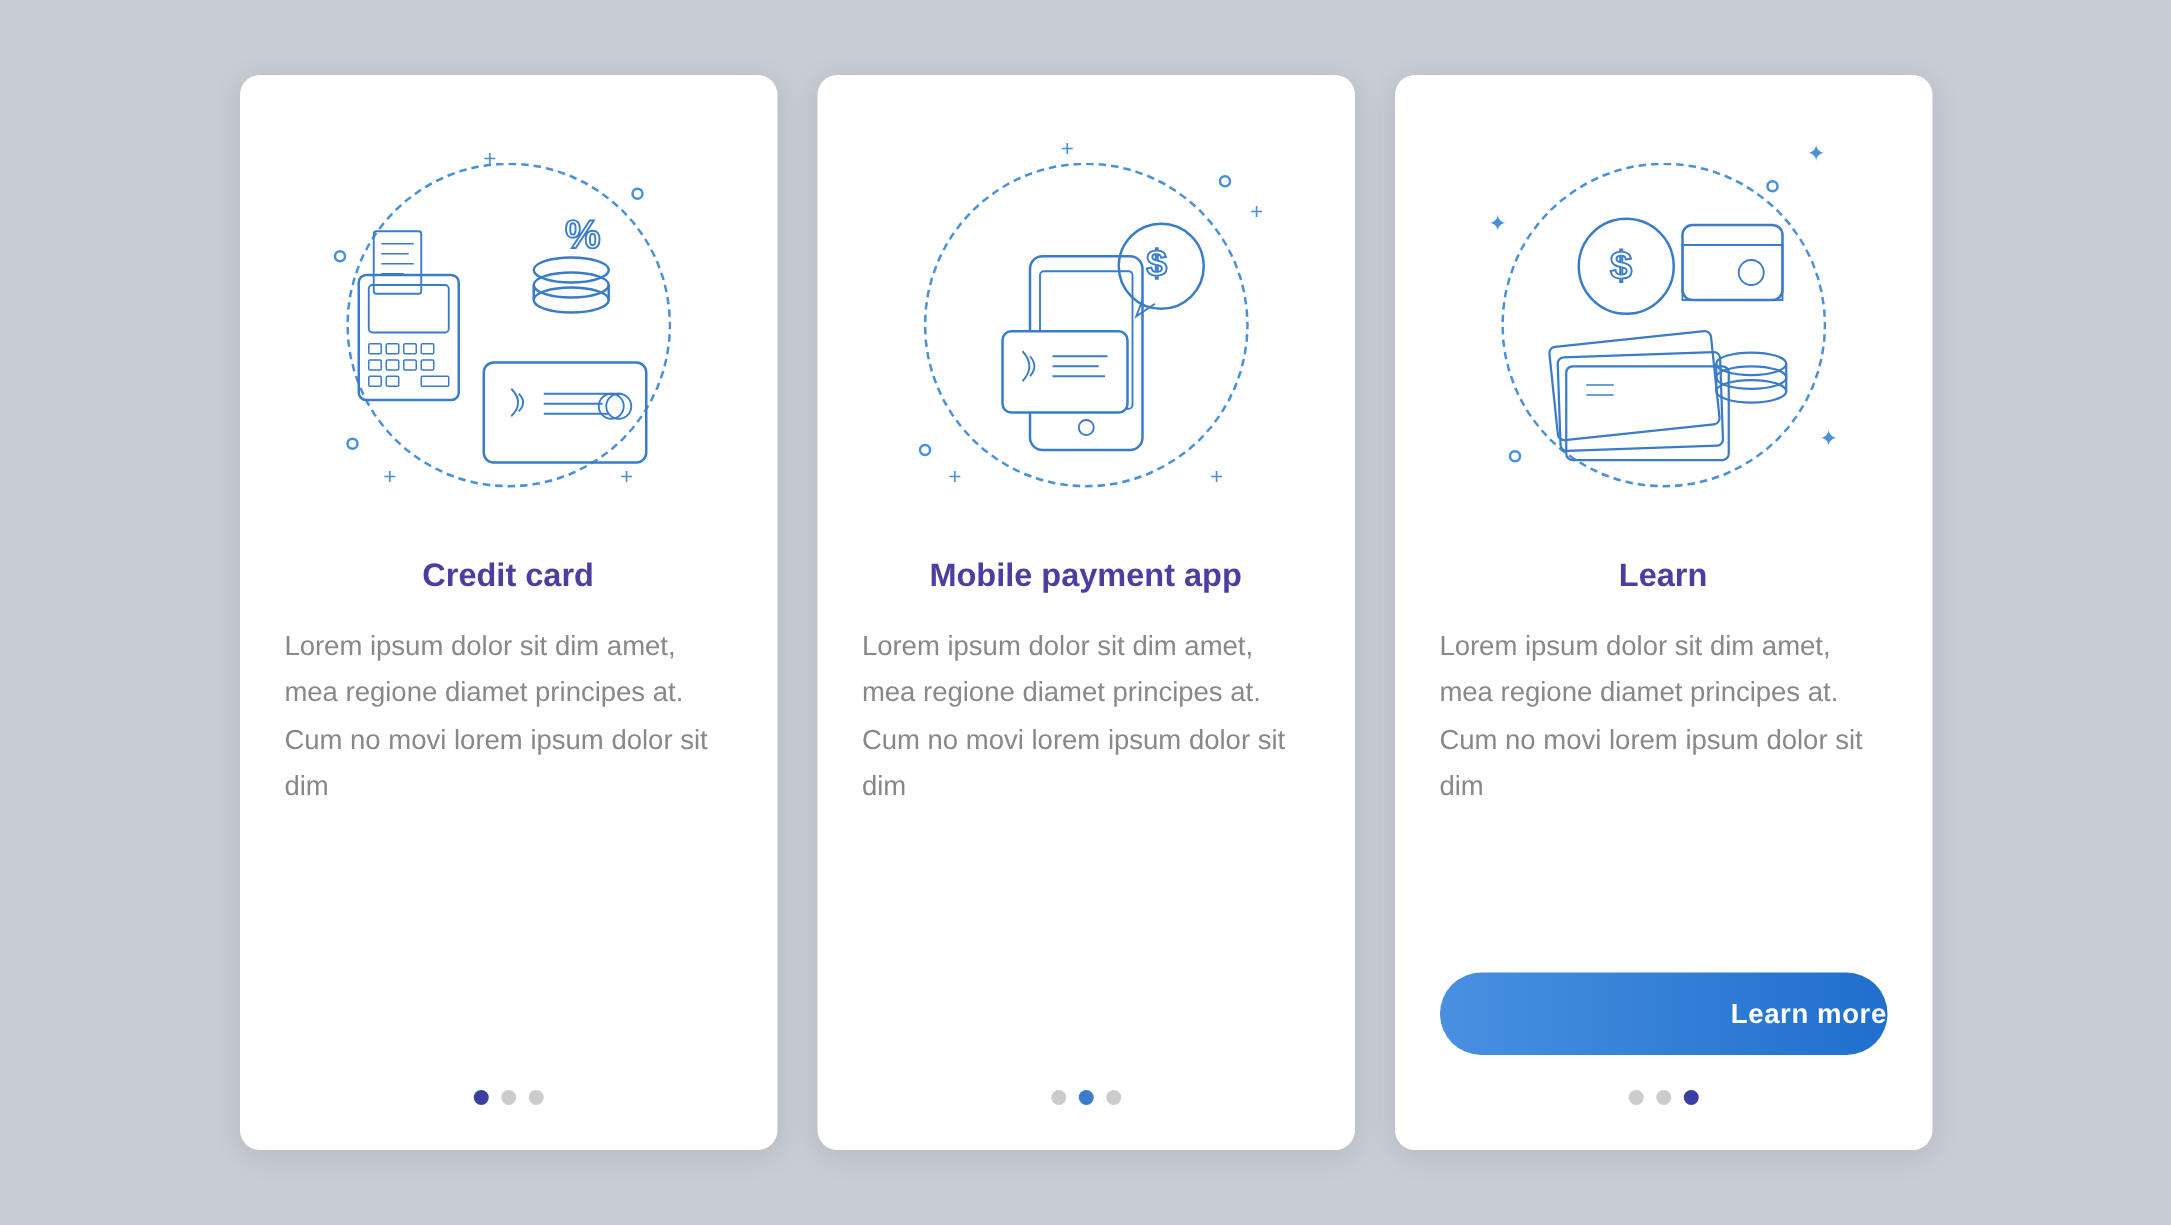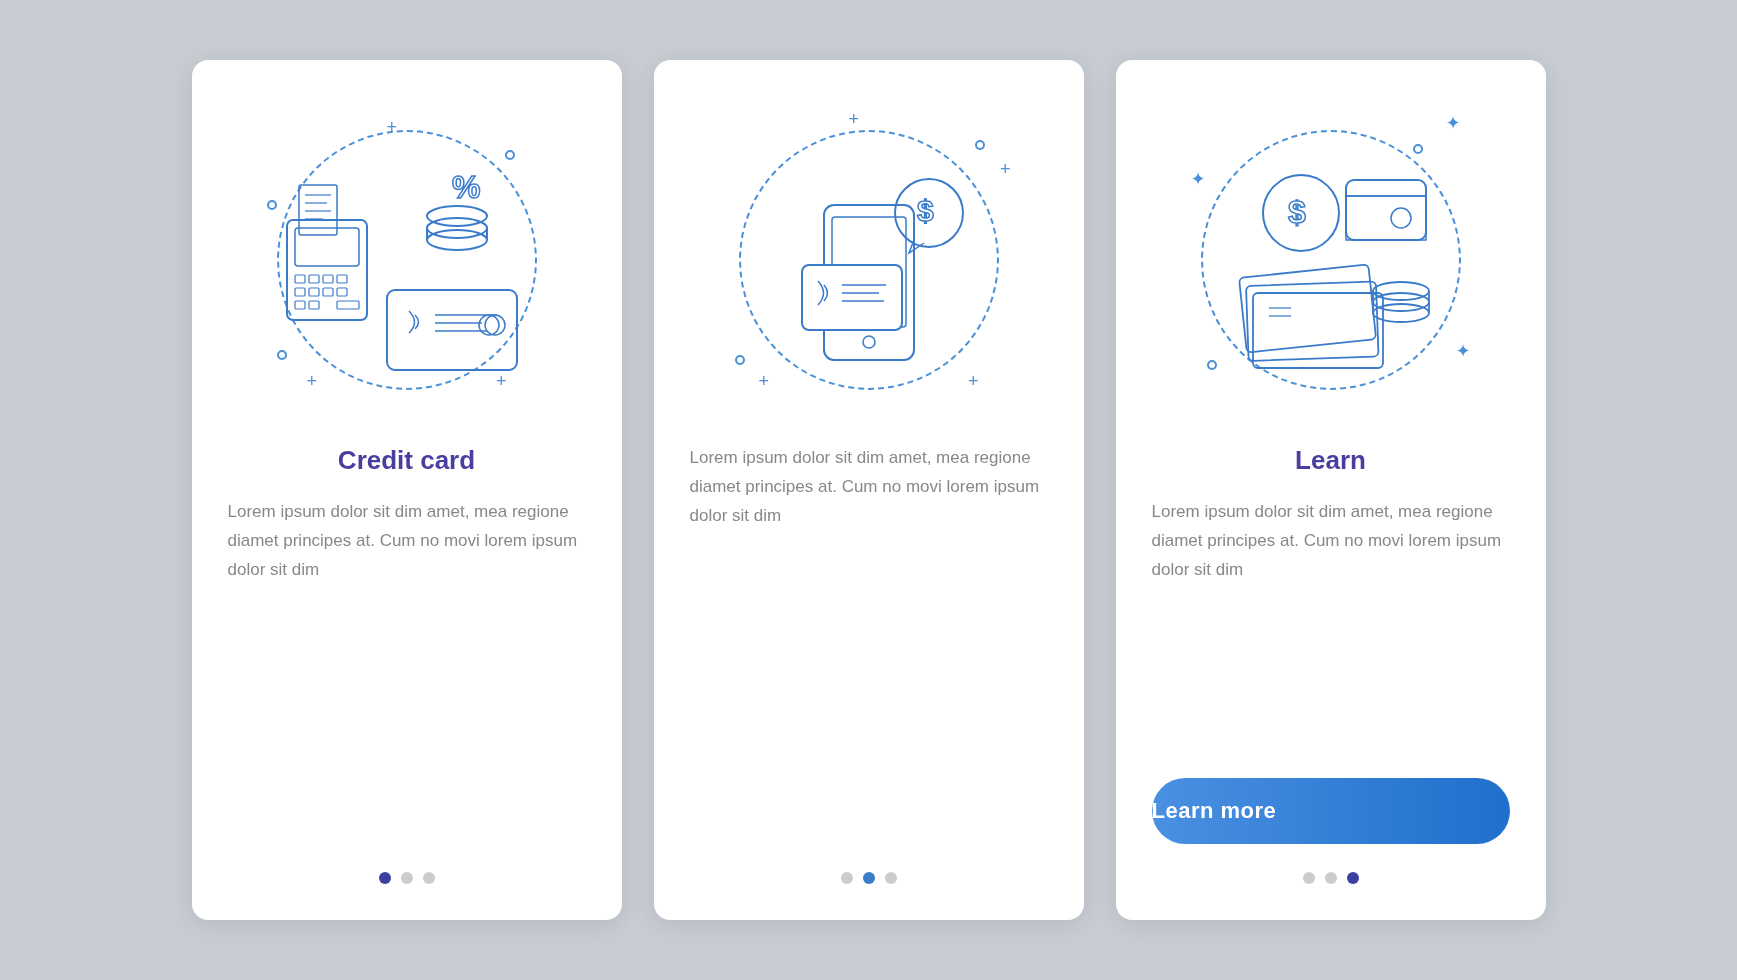--- a/index.html
+++ b/index.html
@@ -82,21 +82,21 @@
     .card-title {
       font-size: 26px;
       font-weight: 700;
       color: #4a3fa0;
       text-align: center;
       margin-bottom: 20px;
       line-height: 1.3;
     }
 
     .card-body {
-      font-size: 17px;
+      font-size: 22px;
       color: #888;
       line-height: 1.7;
       text-align: left;
       width: 100%;
       flex: 1;
     }
 
     .dots-row {
       display: flex;
       gap: 10px;
@@ -123,21 +123,21 @@
     .learn-more-btn {
       display: block;
       width: 100%;
       padding: 20px 0;
       background: linear-gradient(90deg, #4a90e2 0%, #1f6fcc 100%);
       border: none;
       border-radius: 50px;
       color: #fff;
       font-size: 22px;
       font-weight: 700;
-      text-align: left;
+      text-align: right;
       cursor: pointer;
       margin-top: 24px;
       letter-spacing: 0.5px;
     }
   </style>
 </head>
 <body>
 
 <div class="cards-container">
 
@@ -223,20 +223,22 @@
         <path d="M84 146 Q95 158 84 170" stroke="#3a7bca" stroke-width="1.5" fill="none"></path>
         <line x1="108" y1="150" x2="152" y2="150" stroke="#3a7bca" stroke-width="1.5"></line>
         <line x1="108" y1="158" x2="145" y2="158" stroke="#3a7bca" stroke-width="1.5"></line>
         <line x1="108" y1="166" x2="150" y2="166" stroke="#3a7bca" stroke-width="1.5"></line>
 
         <circle cx="195" cy="78" rx="34" ry="34" stroke="#3a7bca" stroke-width="2" fill="none" r="34"></circle>
         <path d="M180 105 L175 118 L190 108" stroke="#3a7bca" stroke-width="1.5" fill="none"></path>
         <text x="183" y="86" font-size="30" fill="none" stroke="#3a7bca" stroke-width="1.5" font-family="Arial" font-weight="bold">$</text>
       </svg>
     </div>
+    <h2 class="card-title">Mobile
+payment app</h2>
     <p class="card-body">Lorem ipsum dolor sit dim amet, mea regione diamet principes at. Cum no movi lorem ipsum dolor sit dim</p>
     <div class="dots-row">
       <div class="dot"></div>
       <div class="dot active-mid" style="background:#3a7bca;"></div>
       <div class="dot"></div>
     </div>
   </div>
 
   <div class="card">
     <div class="illustration-area">

